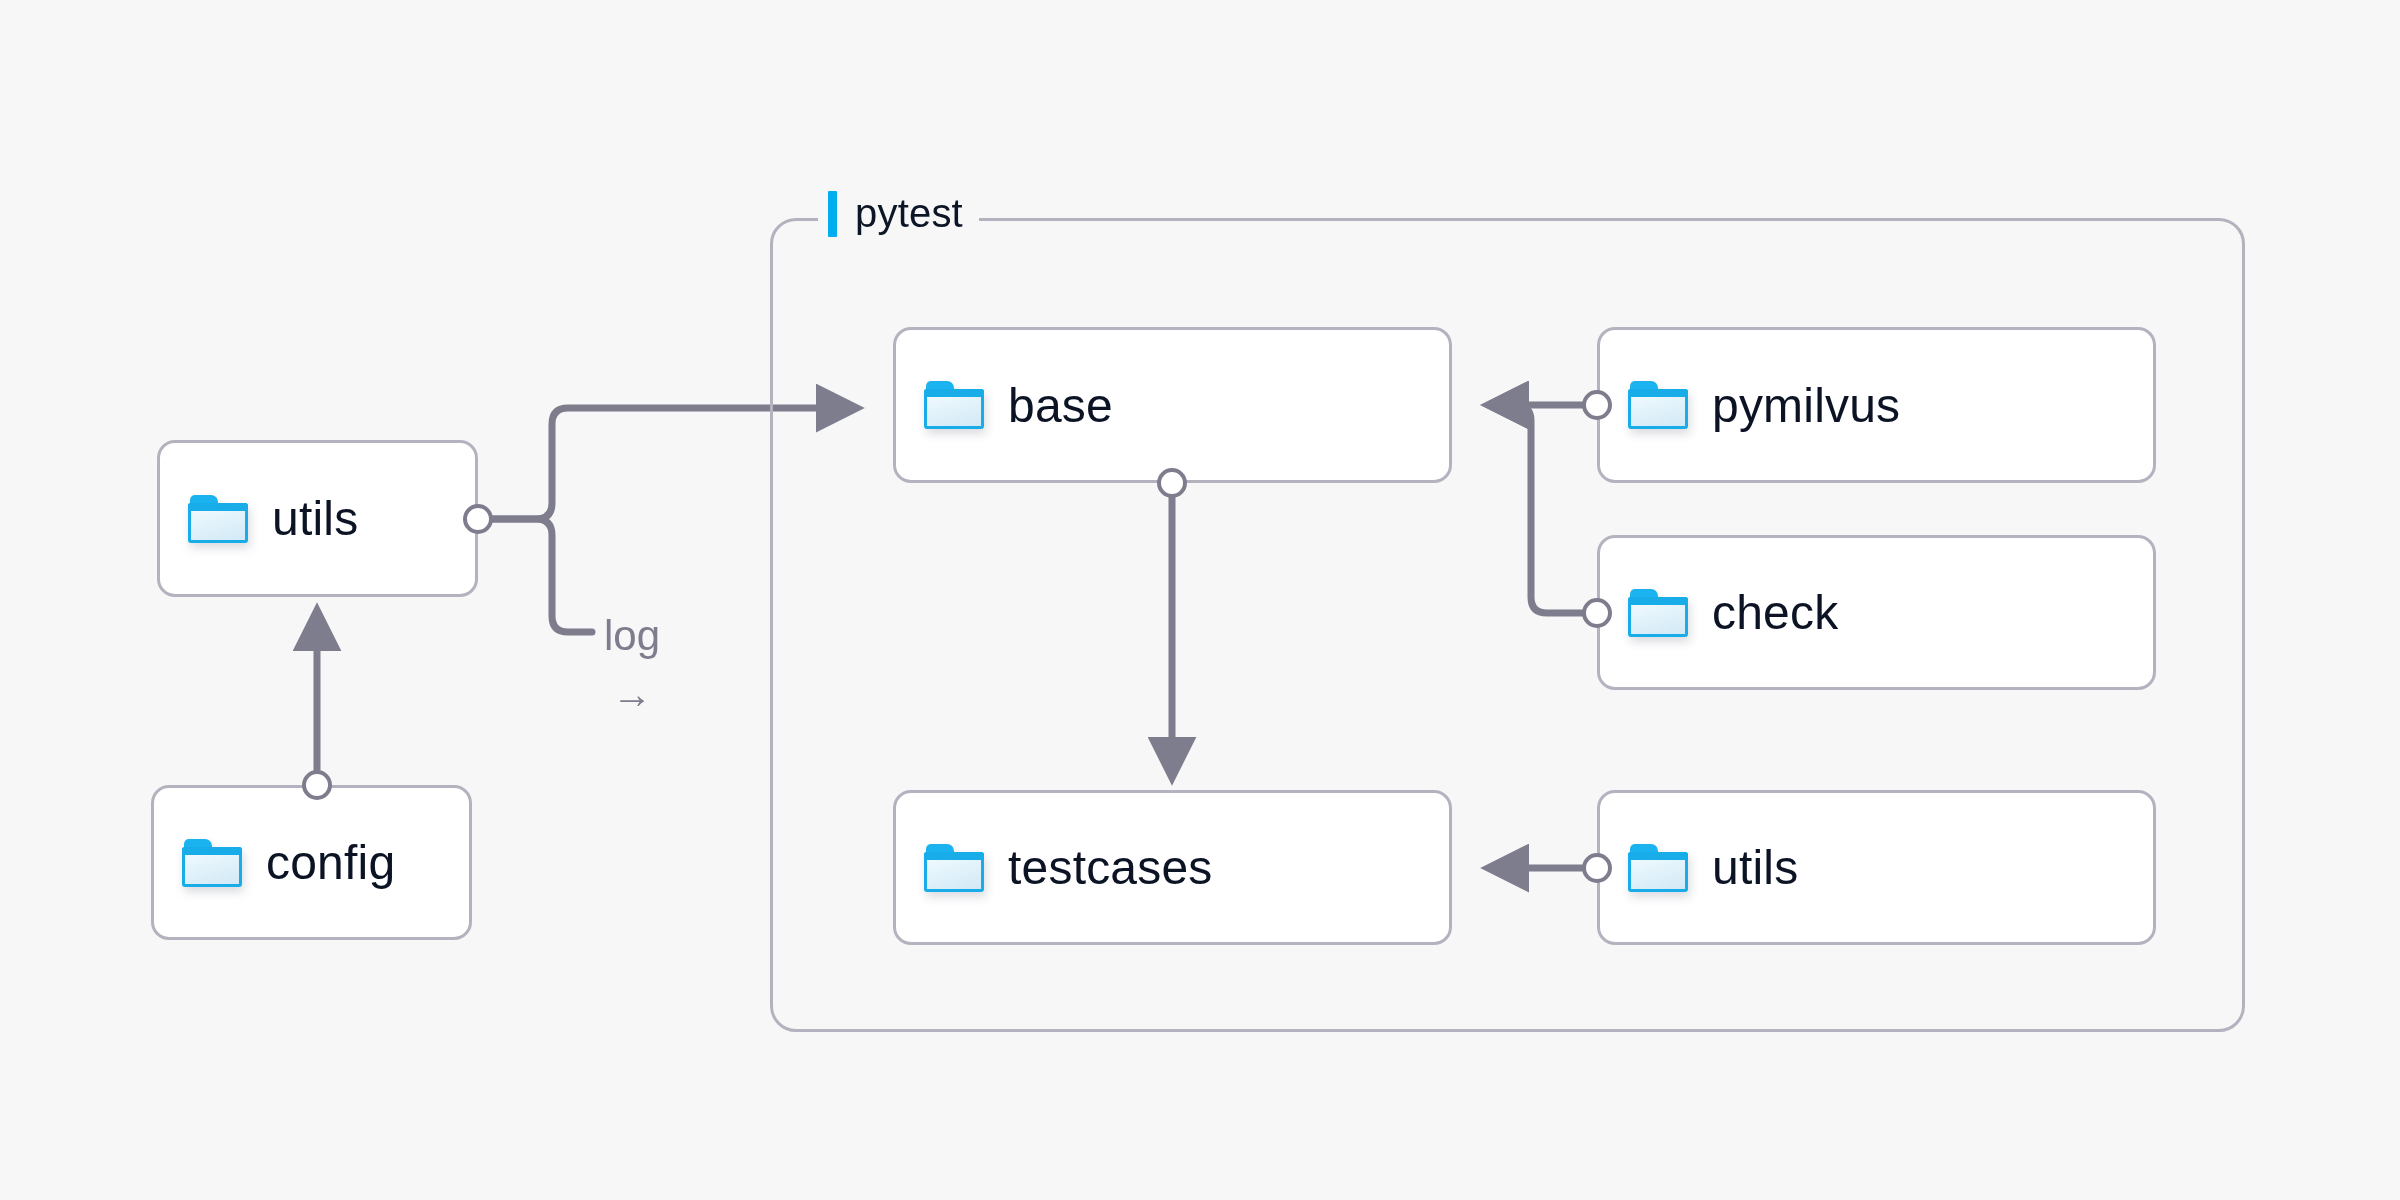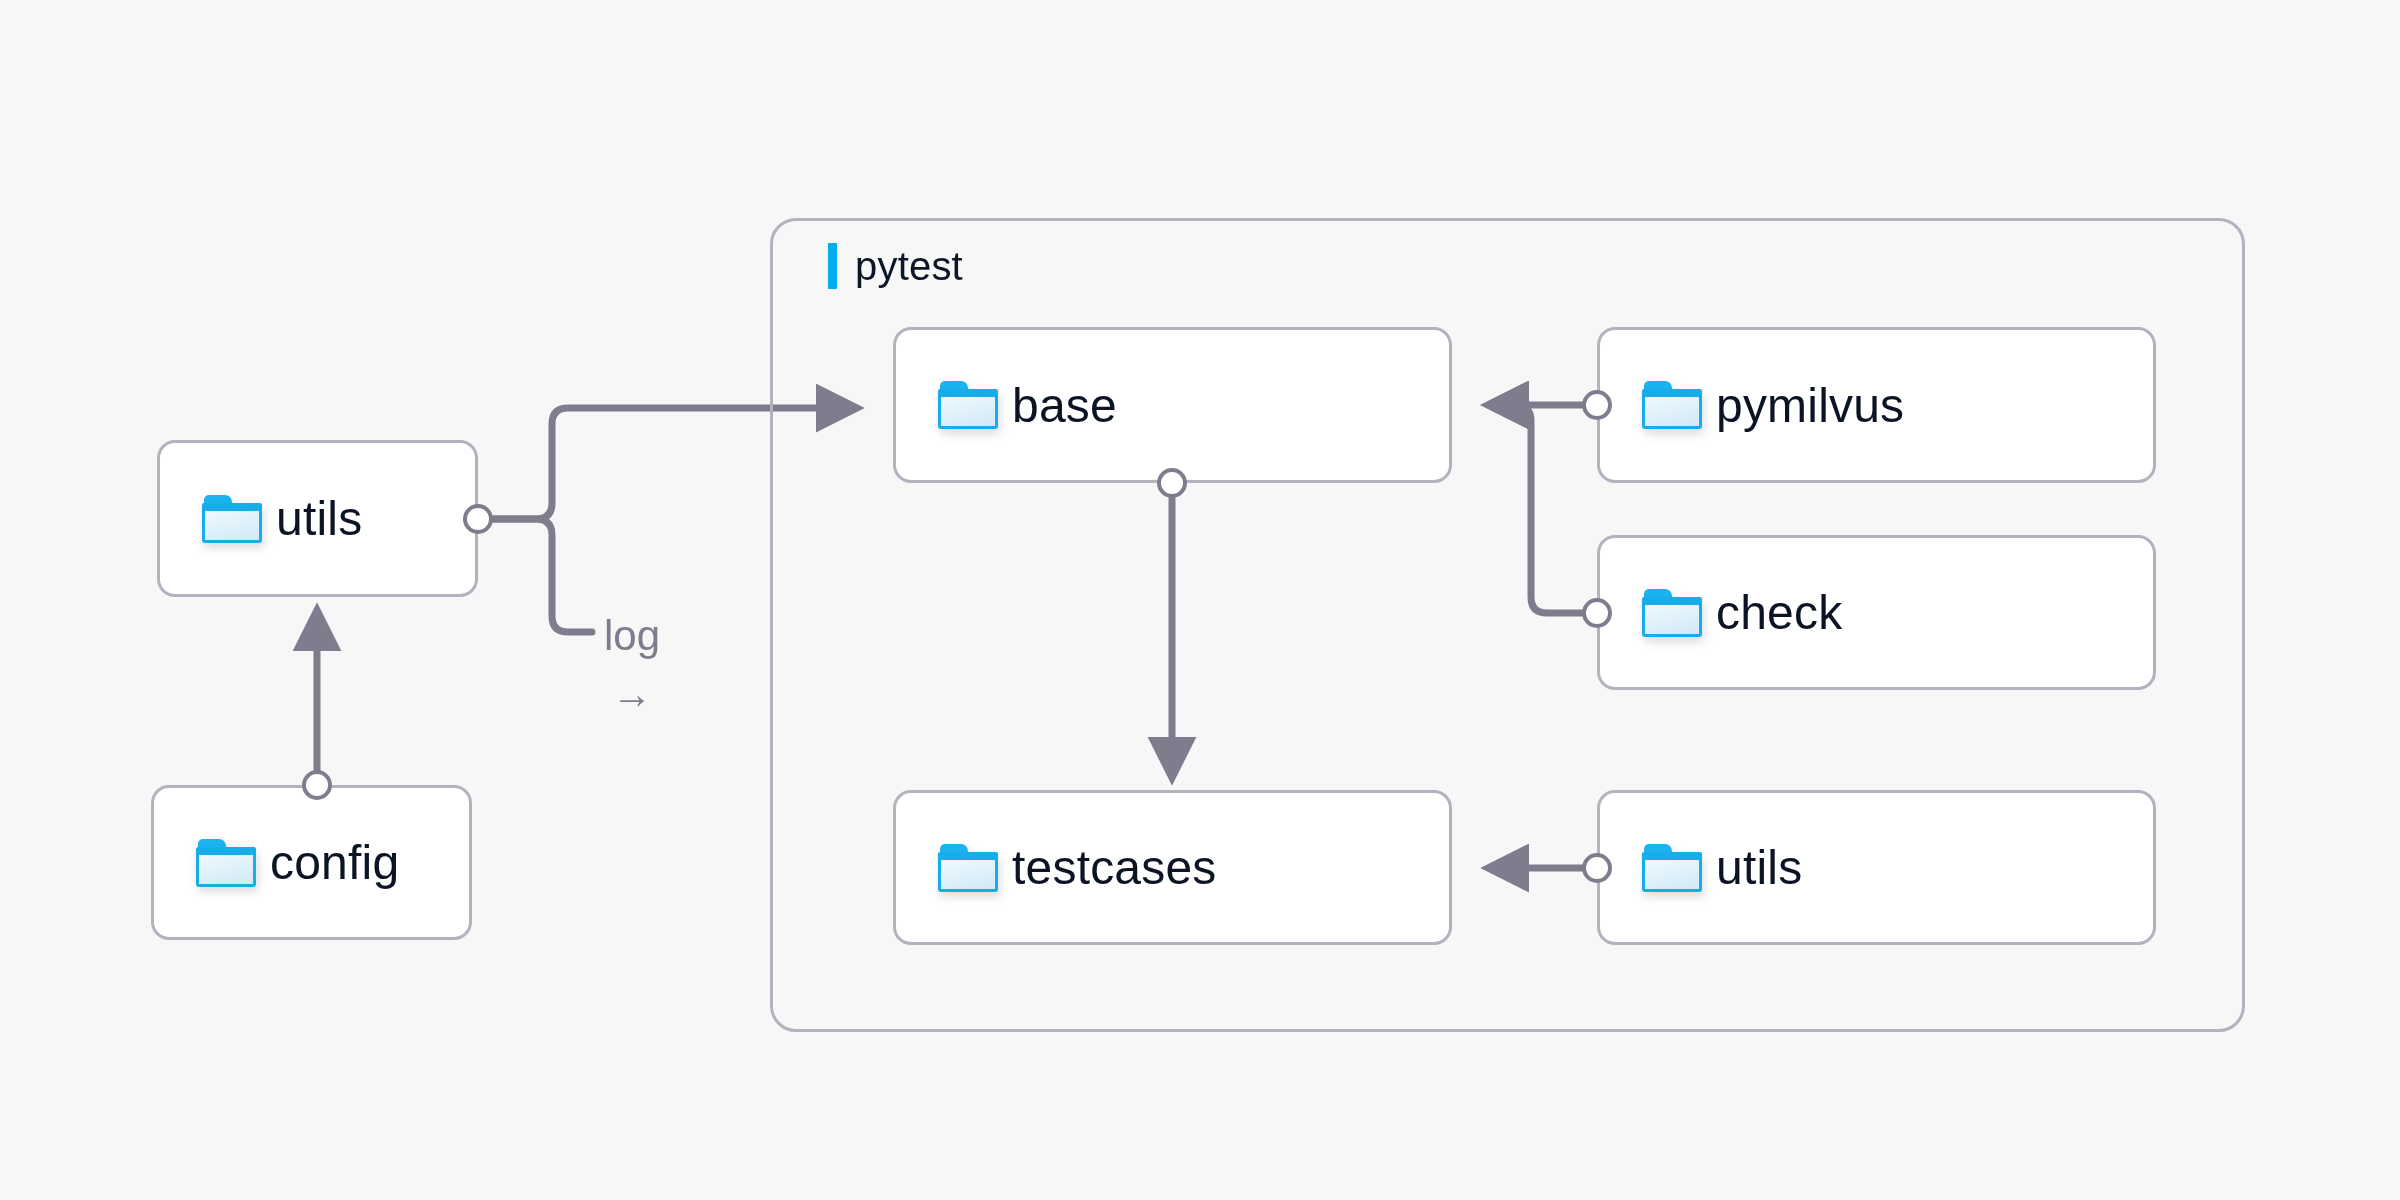--- a/index.html
+++ b/index.html
@@ -32,27 +32,26 @@
   .group {
     position: absolute;
     border: 3px solid #b4b2bf;
     border-radius: 26px;
     background: transparent;
     box-sizing: border-box;
   }
   .group-title {
     position: absolute;
     display: flex;
-    align-items: center;
+    align-items: flex-start;
     gap: 18px;
     background: #f7f7f7;
     padding: 0 16px 0 10px;
     height: 54px;
     z-index: 4;
-    margin-top: 48px;
   }
   .group-title .accent-bar {
     width: 9px;
     height: 46px;
     background: #00aeef;
     border-radius: 1px;
     flex: 0 0 auto;
   }
   .group-title .group-label {
     font-size: 40px;
@@ -68,22 +67,22 @@
     background: #ffffff;
     border: 3px solid #b4b2bf;
     border-radius: 18px;
     display: flex;
     align-items: center;
     z-index: 3;
   }
   .node-inner {
     display: flex;
     align-items: center;
-    gap: 14px;
-    padding-left: 42px;
+    gap: 24px;
+    padding-left: 28px;
   }
   .node-label {
     font-size: 48px;
     color: #0b1324;
     letter-spacing: 0.2px;
     white-space: nowrap;
   }
 
   
   .folder-icon {

